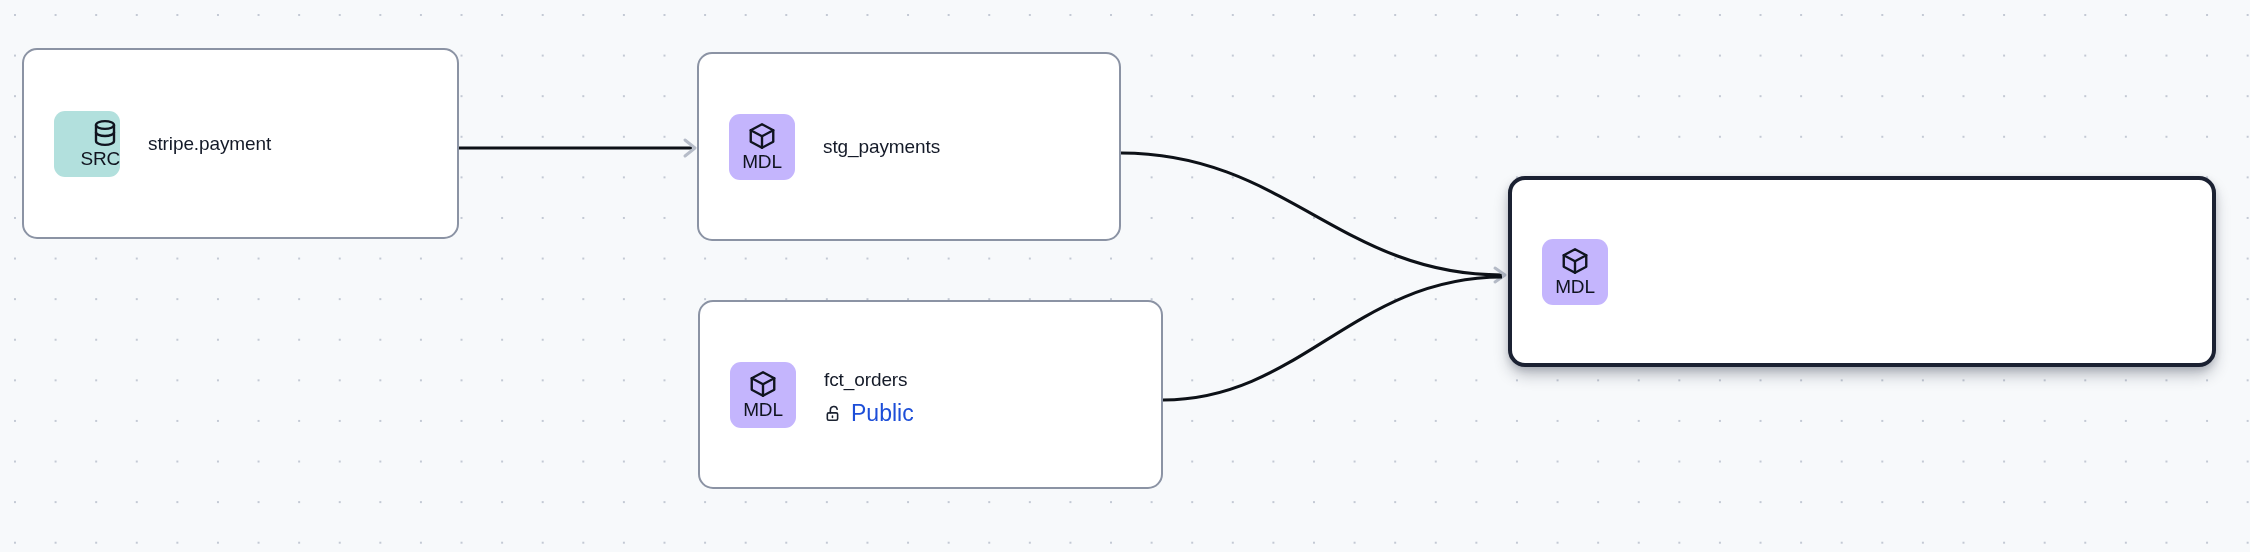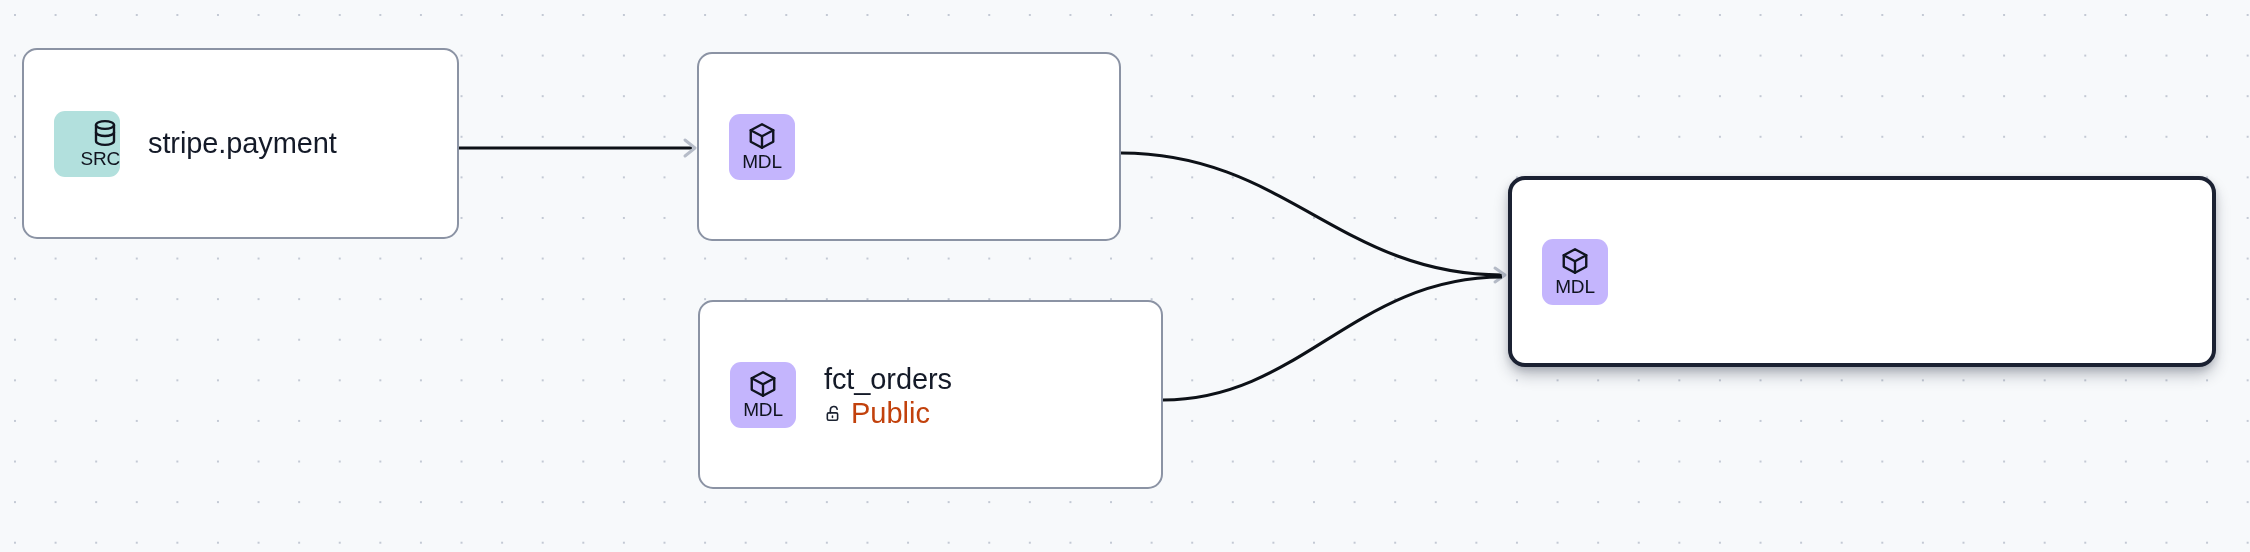--- a/index.html
+++ b/index.html
@@ -96,37 +96,37 @@
 
   .node-text {
     margin-left: 28px;
     display: flex;
     flex-direction: column;
     justify-content: center;
     min-width: 0;
   }
   .node-title {
     font-family: "Liberation Sans", sans-serif;
-    font-size: 29px;
+    font-size: 19px;
     line-height: 33px;
     color: #141a28;
     white-space: nowrap;
     letter-spacing: -0.1px;
   }
   .node-subrow {
     display: flex;
     align-items: center;
     gap: 8px;
     margin-top: 4px;
   }
   .node-sublabel {
     font-family: "Liberation Sans", sans-serif;
-    font-size: 29px;
+    font-size: 23px;
     line-height: 27px;
-    color: #c2410c;
+    color: #1d4ed8;
     white-space: nowrap;
   }
   .lock-icon svg { display: block; }
 
   
   #node-stripe-payment    { left: 22px;   top: 48px;  width: 437px; height: 191px; }
   #node-stg-payments      { left: 697px;  top: 52px;  width: 424px; height: 189px; }
   #node-fct-orders        { left: 698px;  top: 300px; width: 465px; height: 189px; }
   #node-agg-journey       { left: 1508px; top: 176px; width: 708px; height: 191px; }
 </style>
@@ -161,20 +161,23 @@
   </div>
 
   <div class="node" id="node-stg-payments">
     <div class="node-badge badge-mdl">
       <svg width="30" height="30" viewBox="0 0 24 24" fill="none" stroke="#10141f" stroke-width="1.9" stroke-linecap="round" stroke-linejoin="round">
         <path d="M12 2.6 L21 7.4 L12 12.2 L3 7.4 Z"></path>
         <path d="M3 7.4 V16.6 L12 21.4 V12.2"></path>
         <path d="M21 7.4 V16.6 L12 21.4"></path>
       </svg>
       <span class="badge-label">MDL</span>
+    </div>
+    <div class="node-text">
+      <span class="node-title">stg_payments</span>
     </div>
   </div>
 
   <div class="node" id="node-fct-orders">
     <div class="node-badge badge-mdl">
       <svg width="30" height="30" viewBox="0 0 24 24" fill="none" stroke="#10141f" stroke-width="1.9" stroke-linecap="round" stroke-linejoin="round">
         <path d="M12 2.6 L21 7.4 L12 12.2 L3 7.4 Z"></path>
         <path d="M3 7.4 V16.6 L12 21.4 V12.2"></path>
         <path d="M21 7.4 V16.6 L12 21.4"></path>
       </svg>

